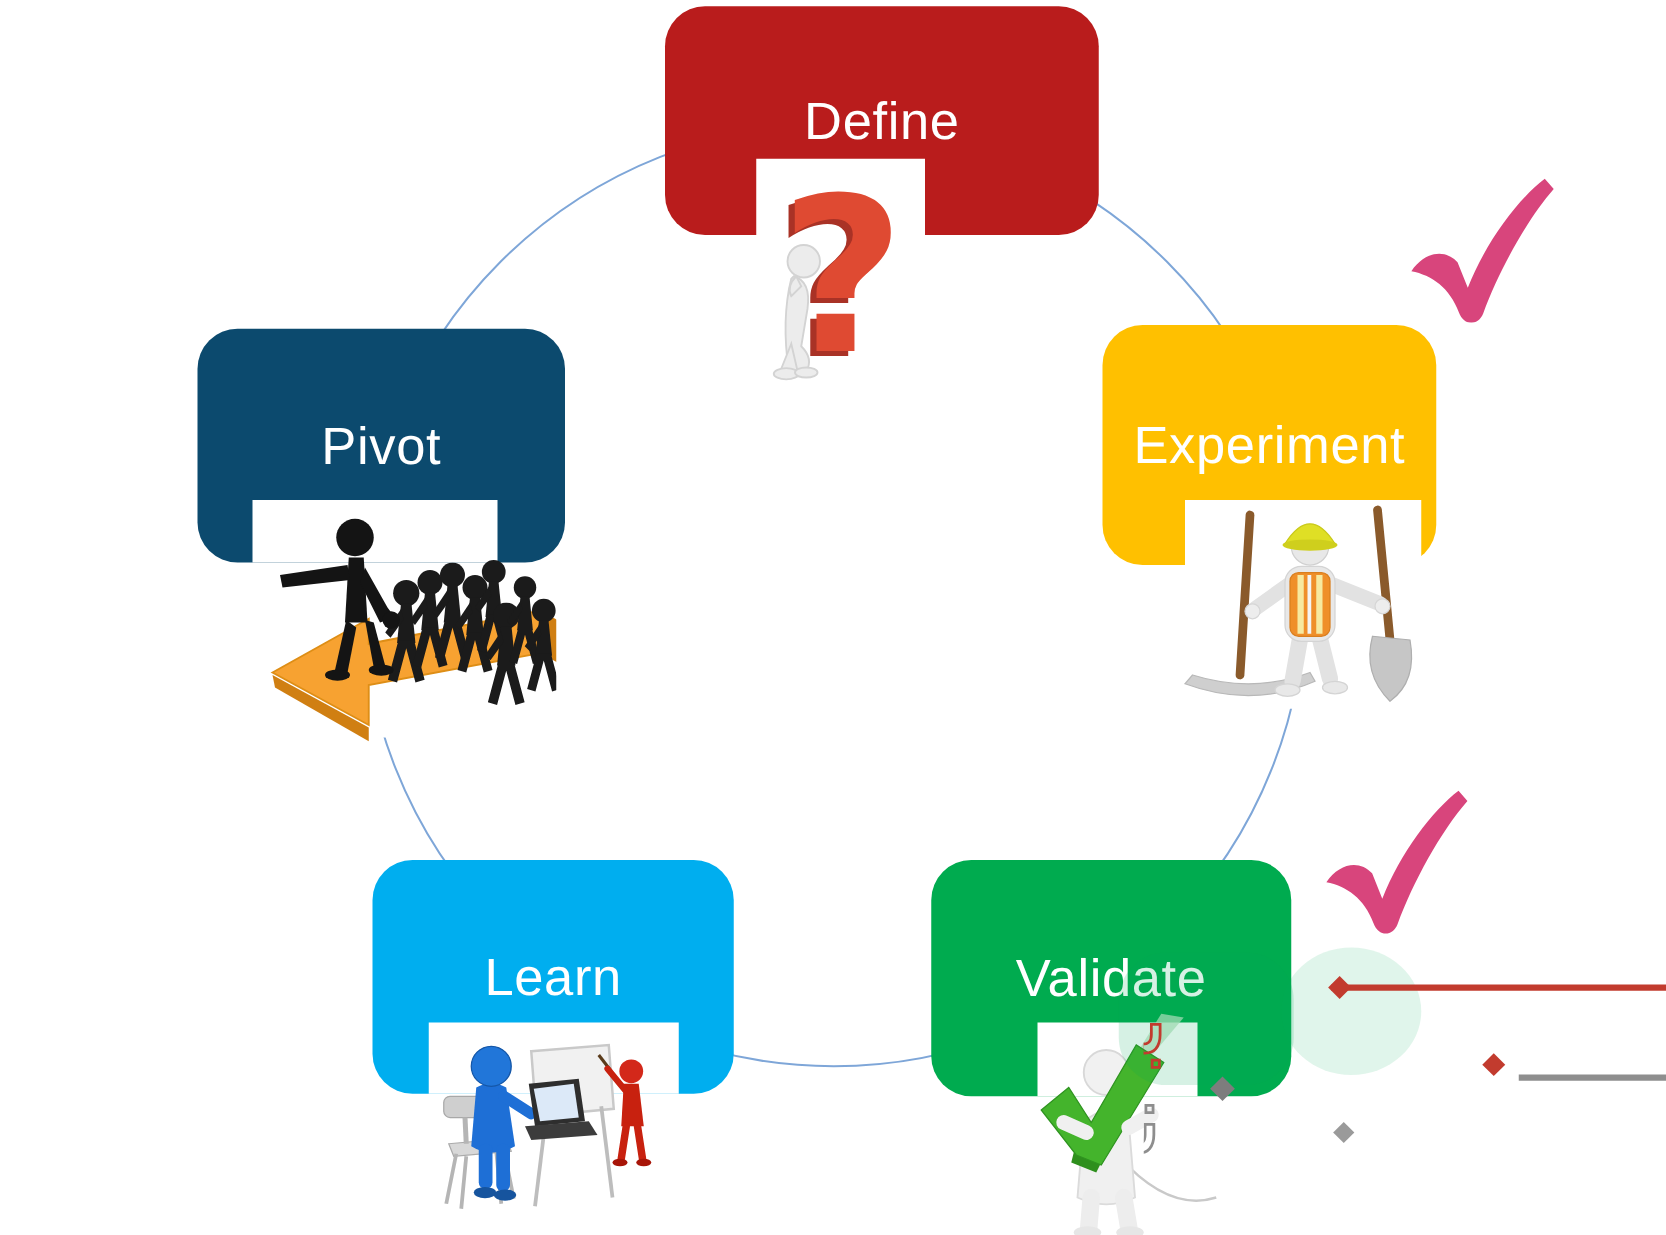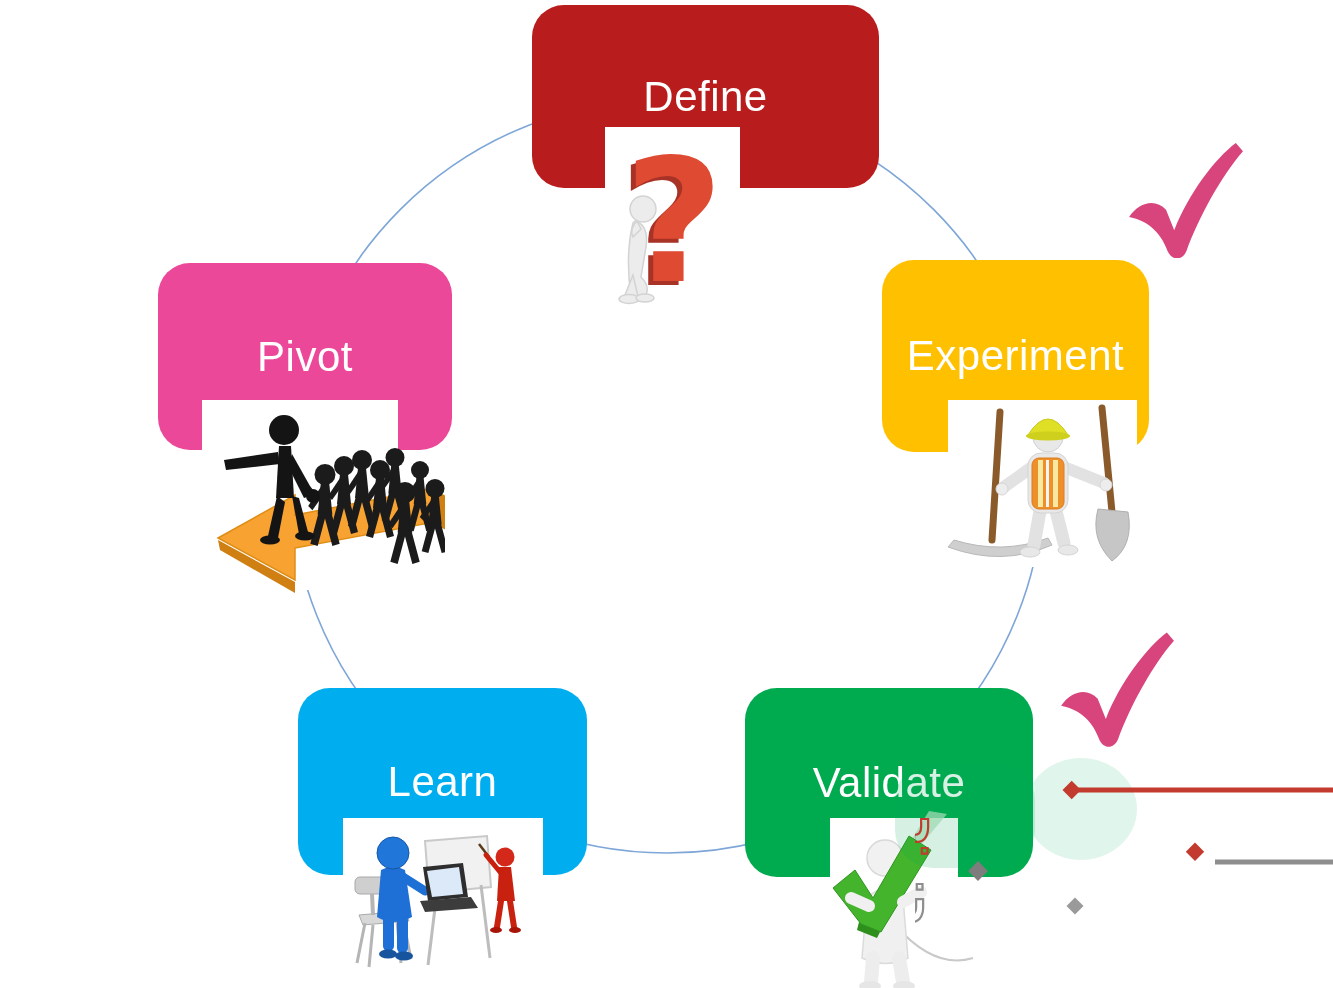--- a/index.html
+++ b/index.html
@@ -11,21 +11,21 @@
   
   .white-cover{position:absolute;background:#fff;z-index:2;}
   
   .box{position:absolute;border-radius:32px;z-index:3;display:flex;align-items:center;justify-content:center;}
   .box .label{color:#fff;font-size:42px;letter-spacing:.5px;z-index:2;}
   .notch{position:absolute;background:#fff;bottom:0;}
   .box-define{left:520px;top:5px;width:347px;height:183px;background:#b91c1c;margin-left:12px;}
   .box-define .notch{left:73px;width:135px;height:61px;}
   .box-experiment{left:882px;top:260px;width:267px;height:192px;background:#FFC000;}
   .box-experiment .notch{left:66px;width:189px;height:52px;}
-  .box-pivot{left:158px;top:263px;width:294px;height:187px;background:#ec4899;}
+  .box-pivot{left:158px;top:263px;width:294px;height:187px;background:#0c4a6e;}
   .box-pivot .notch{left:44px;width:196px;height:50px;}
   .box-learn{left:298px;top:688px;width:289px;height:187px;background:#00AEEF;}
   .box-learn .notch{left:45px;width:200px;height:57px;}
   .box-validate{left:745px;top:688px;width:288px;height:189px;background:#00AB4F;}
   .box-validate .notch{left:85px;width:128px;height:59px;}
   
   .figure{position:absolute;z-index:4;}
   
   .pale-square{position:absolute;left:895px;top:762px;width:140px;height:106px;border-radius:38px;
                background:rgba(0,170,90,.16);z-index:5;}

